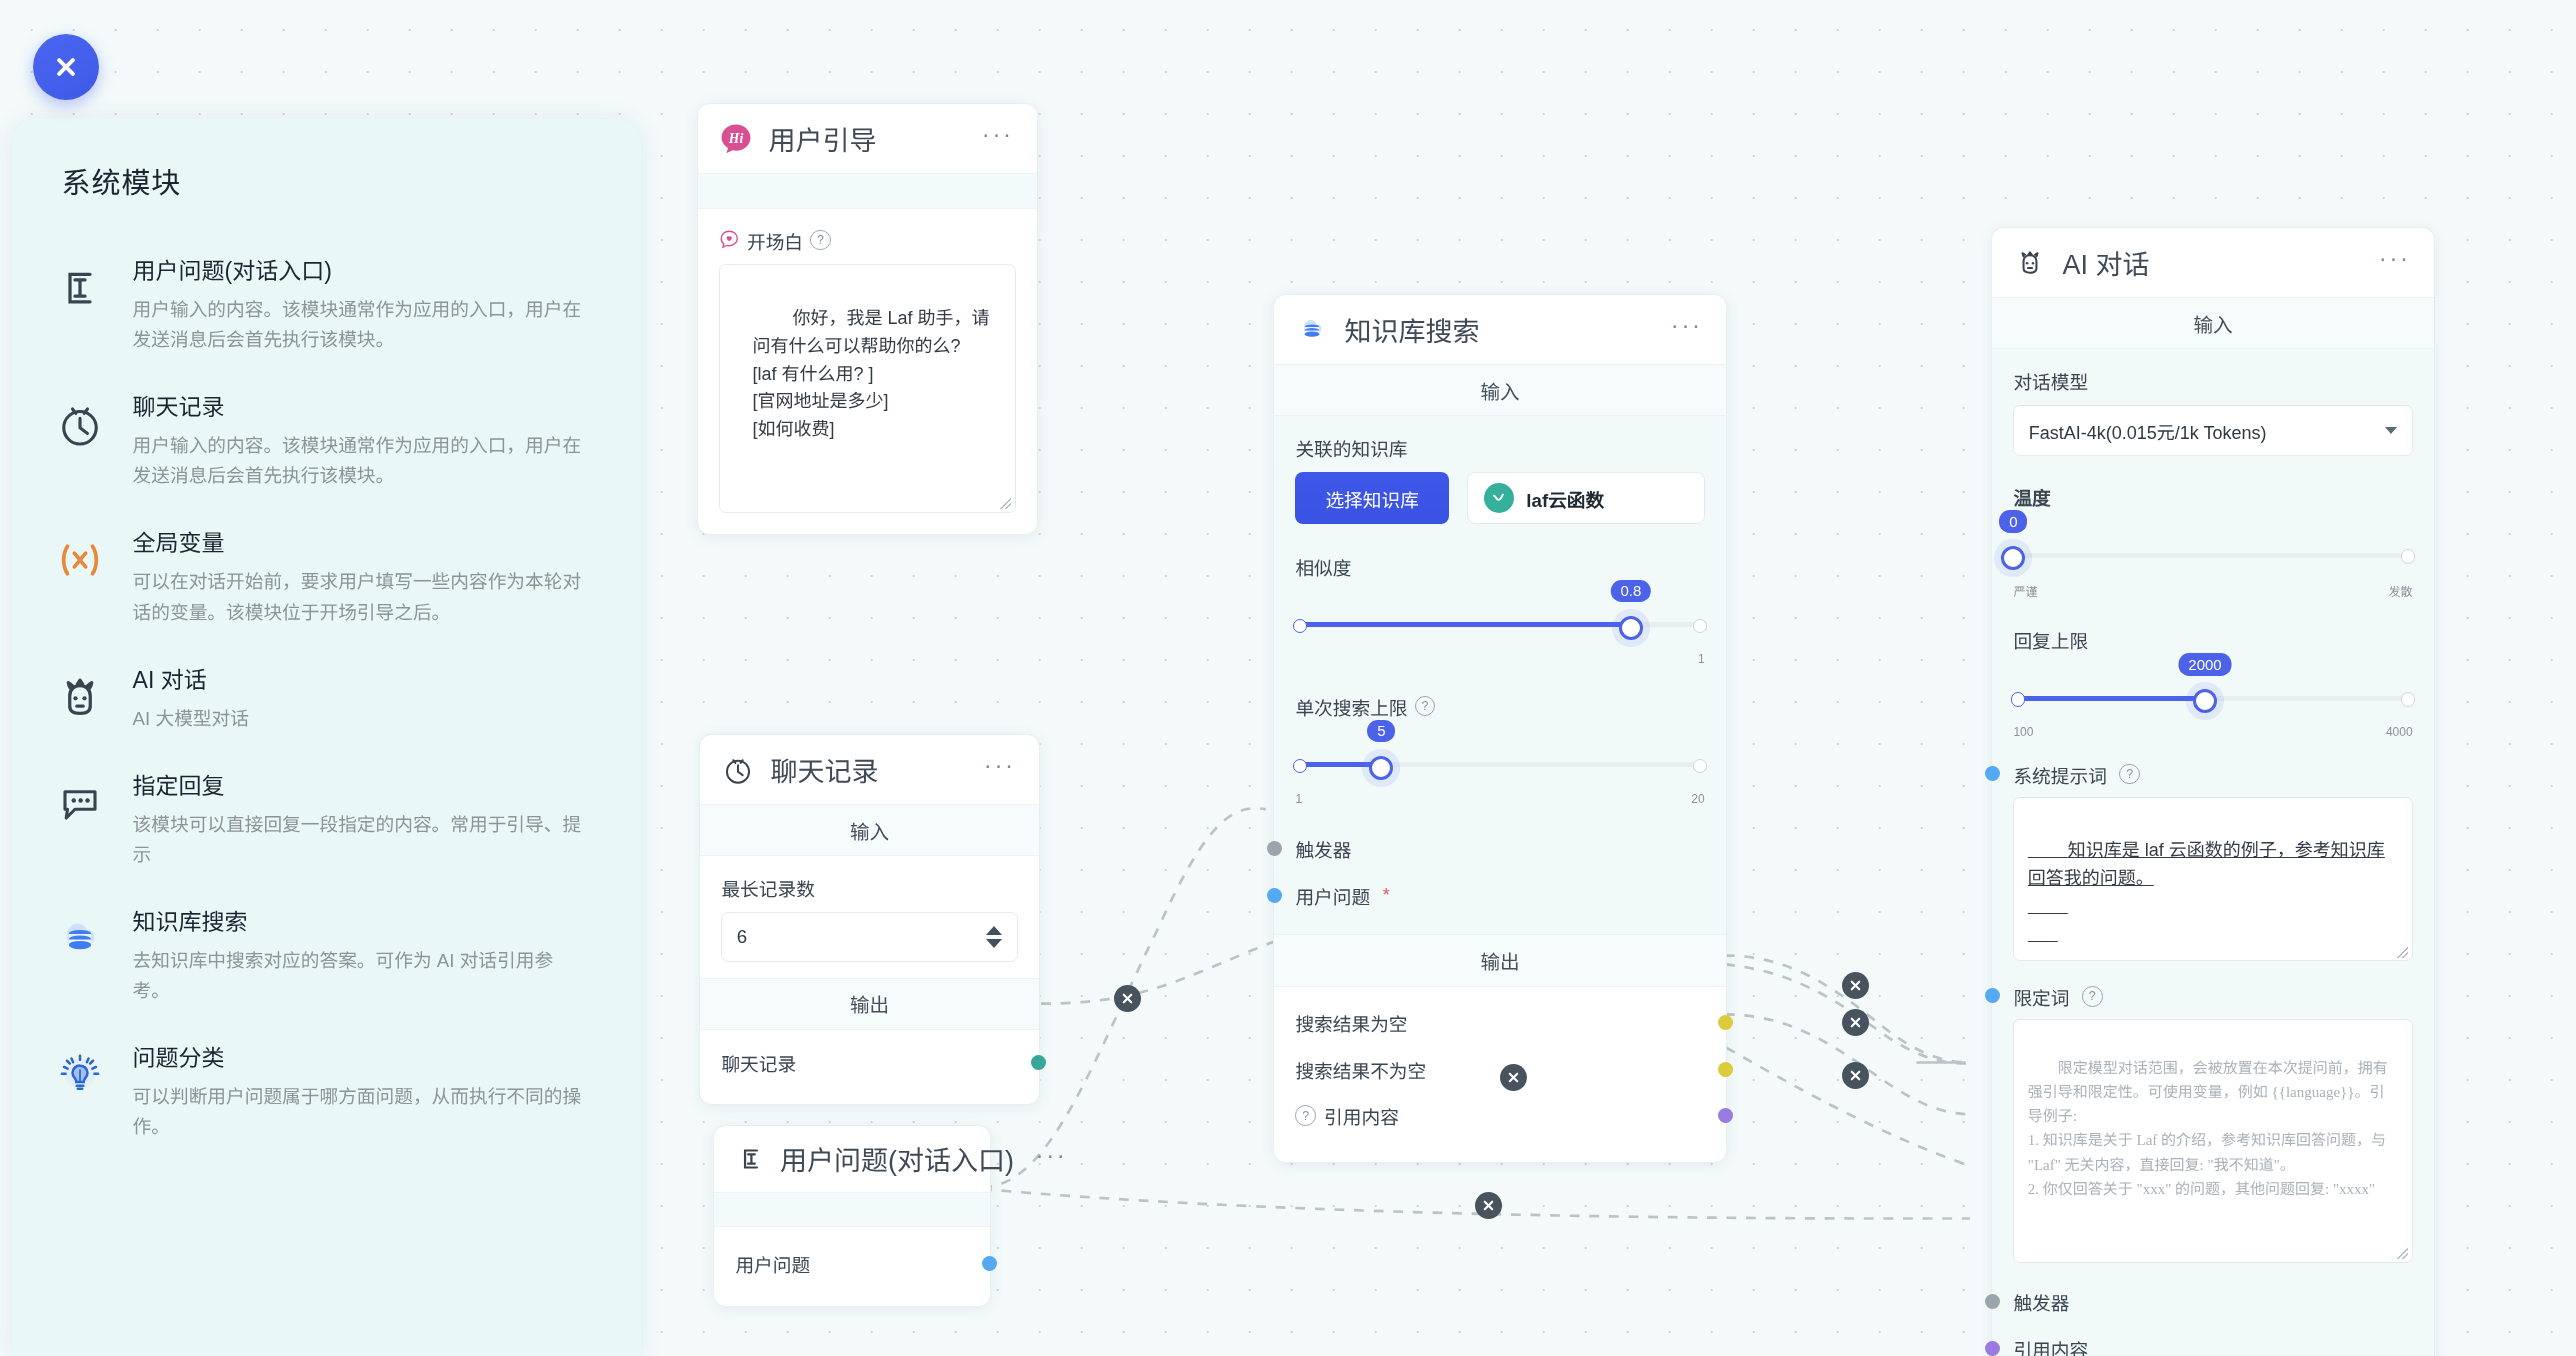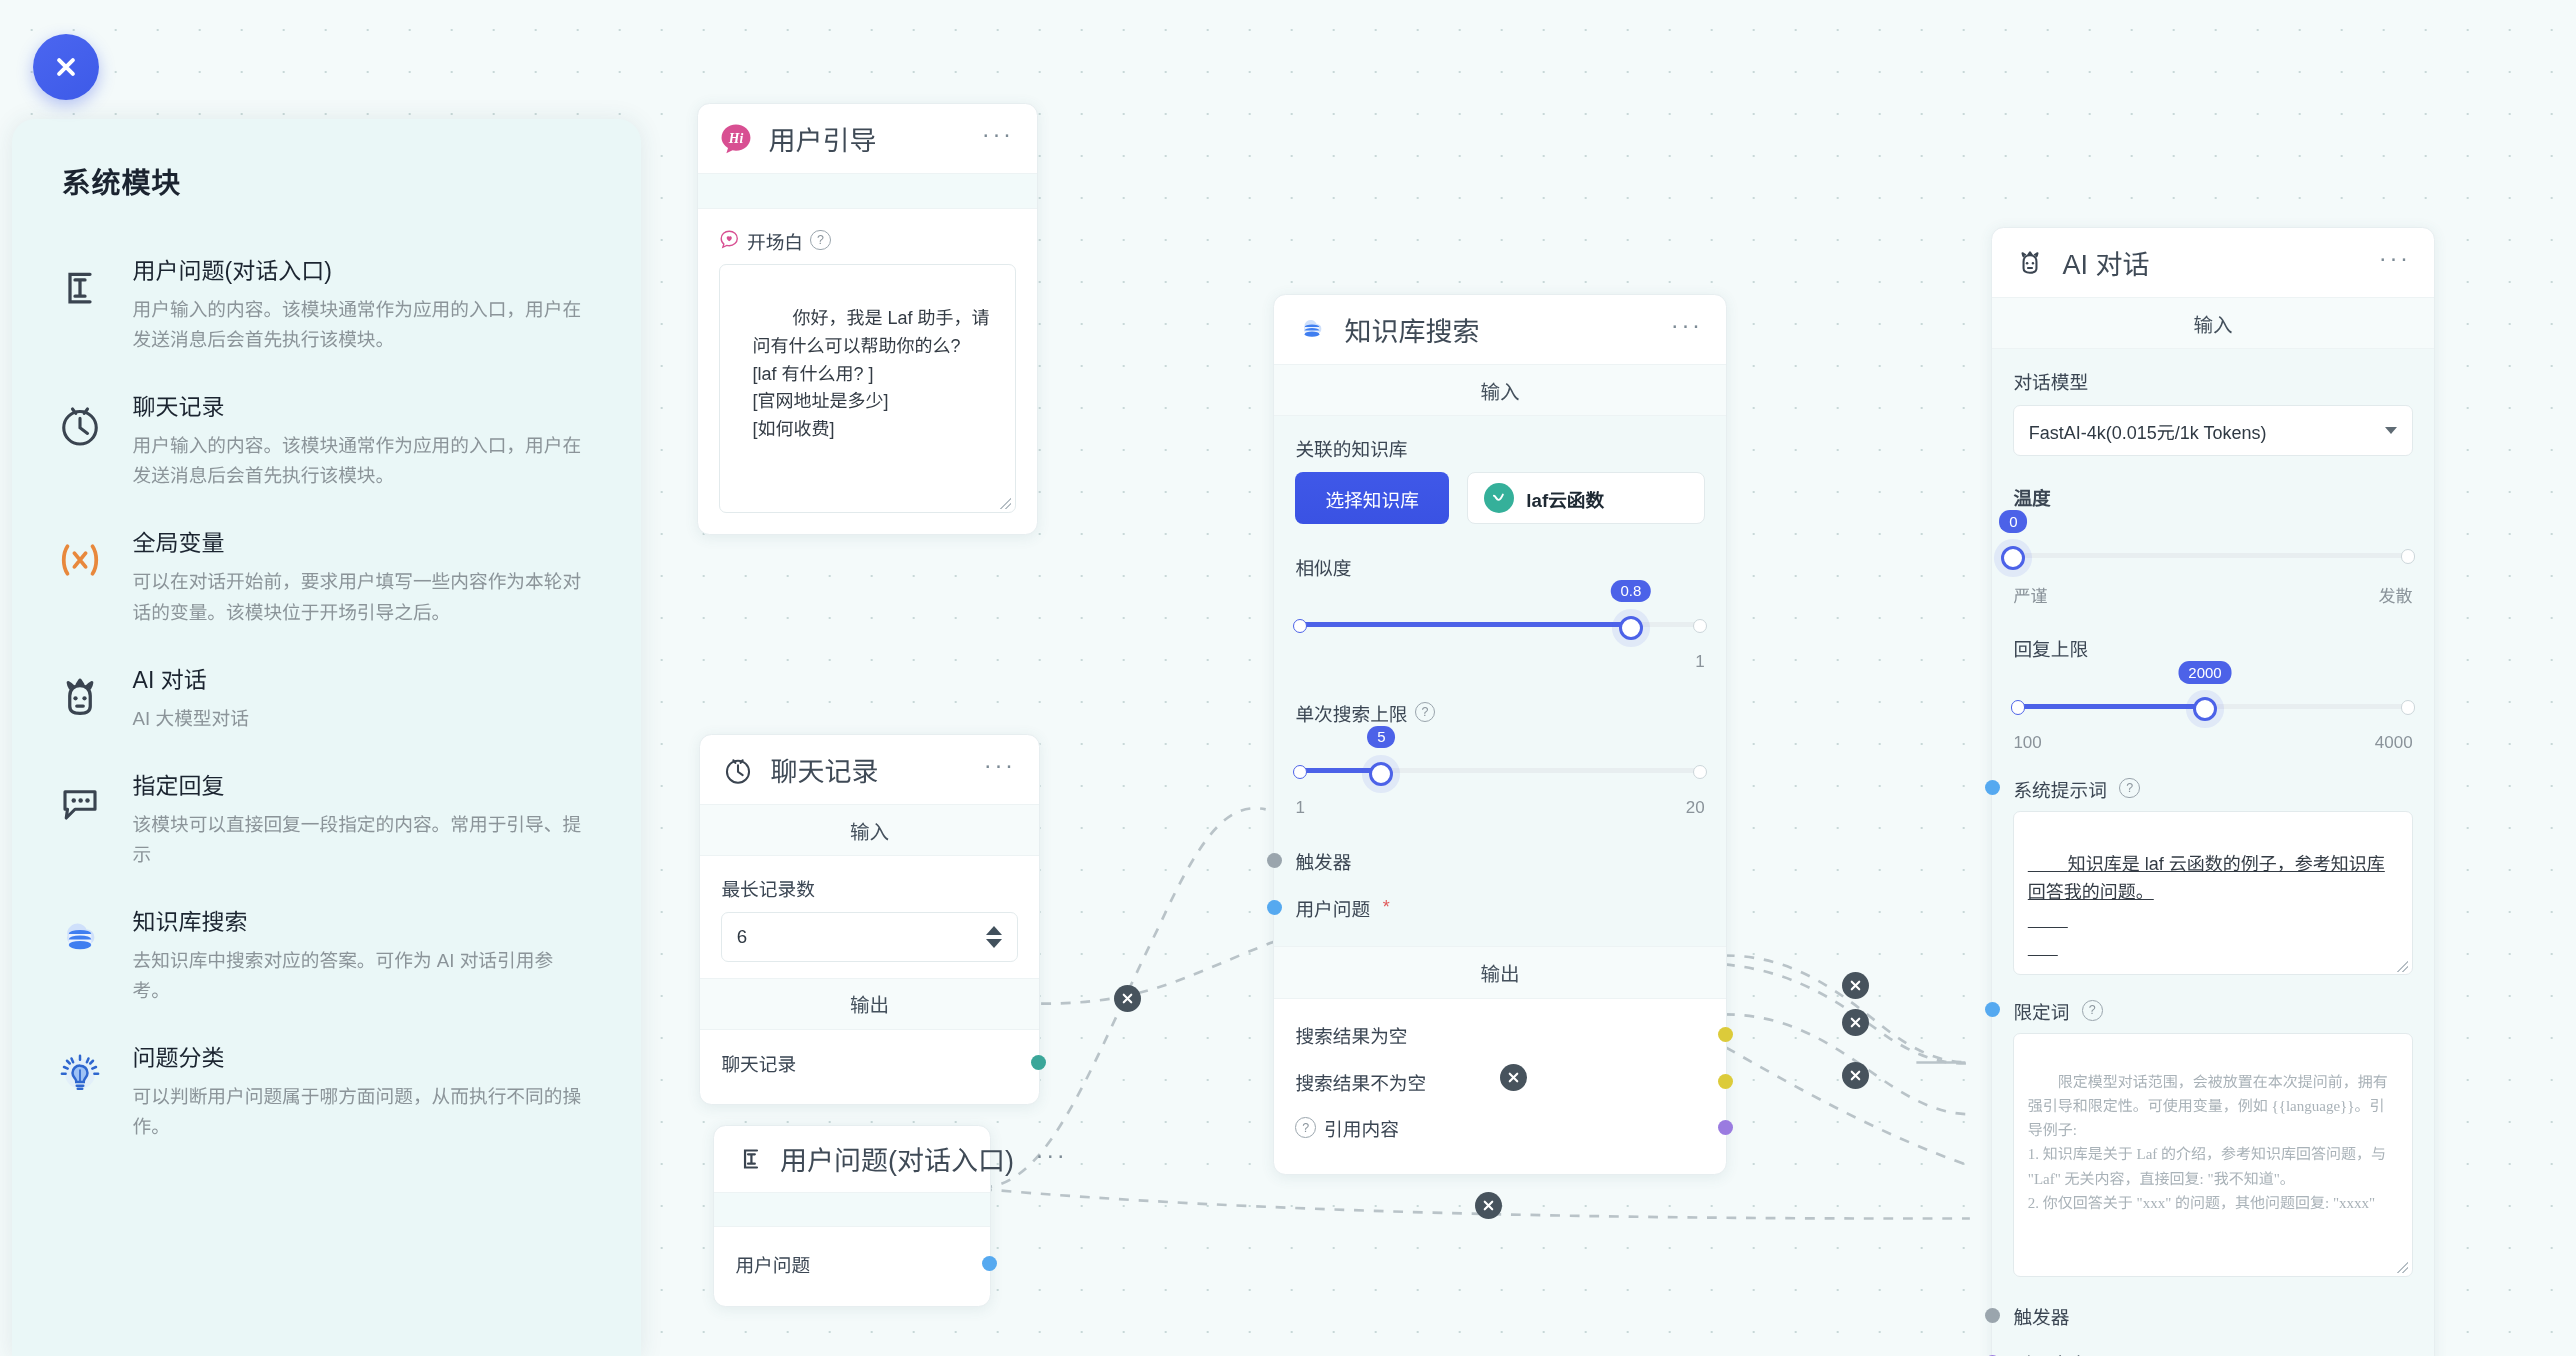--- a/index.html
+++ b/index.html
@@ -28,21 +28,21 @@
   #close-btn svg{width:30px;height:30px;}
 
   
   #sidebar{
     position:absolute;left:11.6px;top:119px;width:629px;height:1238px;
     background:#eaf7f7;border-radius:23px 23px 0 0;
     box-shadow:0 1.8px 23px rgba(40,80,90,.10);
     overflow:hidden;z-index:30;
   }
   #sidebar-title{
-    font-size:29px;font-weight:700;color:#1b2430;
+    font-size:29px;font-weight:400;color:#1b2430;
     margin:40px 0 0 50px;letter-spacing:0.9px;
   }
   .mod-list{margin-top:36px;}
   .mod-item{
     display:flex;align-items:flex-start;gap:25px;
     padding:18px 53px 18px 41px;cursor:grab;
   }
   .mod-icon{width:55px;min-width:55px;height:55px;display:flex;align-items:center;justify-content:center;margin-top:5.3px;}
   .mod-icon svg{width:50px;height:50px;}
   .mod-texts{flex:1;padding-top:1.8px;}
@@ -117,21 +117,21 @@
   .s-thumb{
     position:absolute;top:6.2px;width:18px;height:18px;border-radius:50%;
     background:#fff;border:3.6px solid #4c62e8;transform:translateX(-50%);
     box-shadow:0 0 0 7.1px rgba(76,98,232,.10);cursor:pointer;
   }
   .s-bubble{
     position:absolute;top:-30px;transform:translateX(-50%);
     background:#4c62e8;color:#fff;border-radius:10.7px;
     font-size:15px;padding:2.7px 9.8px;white-space:nowrap;
   }
-  .s-ends{display:flex;justify-content:space-between;font-size:17px;color:#8a939a;margin-top:12px;}
+  .s-ends{display:flex;justify-content:space-between;font-size:12px;color:#8a939a;margin-top:12px;}
   .s-ends.one{justify-content:flex-end;}
 
   
   .select-box{
     border:0.9px solid #e2eaec;border-radius:7.1px;background:#fff;
     padding:11.6px 14.3px;font-size:18px;color:#2f3943;
     display:flex;align-items:center;justify-content:space-between;cursor:pointer;
   }
   .chev{width:0;height:0;border-left:6.2px solid transparent;border-right:6.2px solid transparent;border-top:7.1px solid #5f6b74;}
   .kb-row{display:flex;gap:18px;align-items:stretch;}

